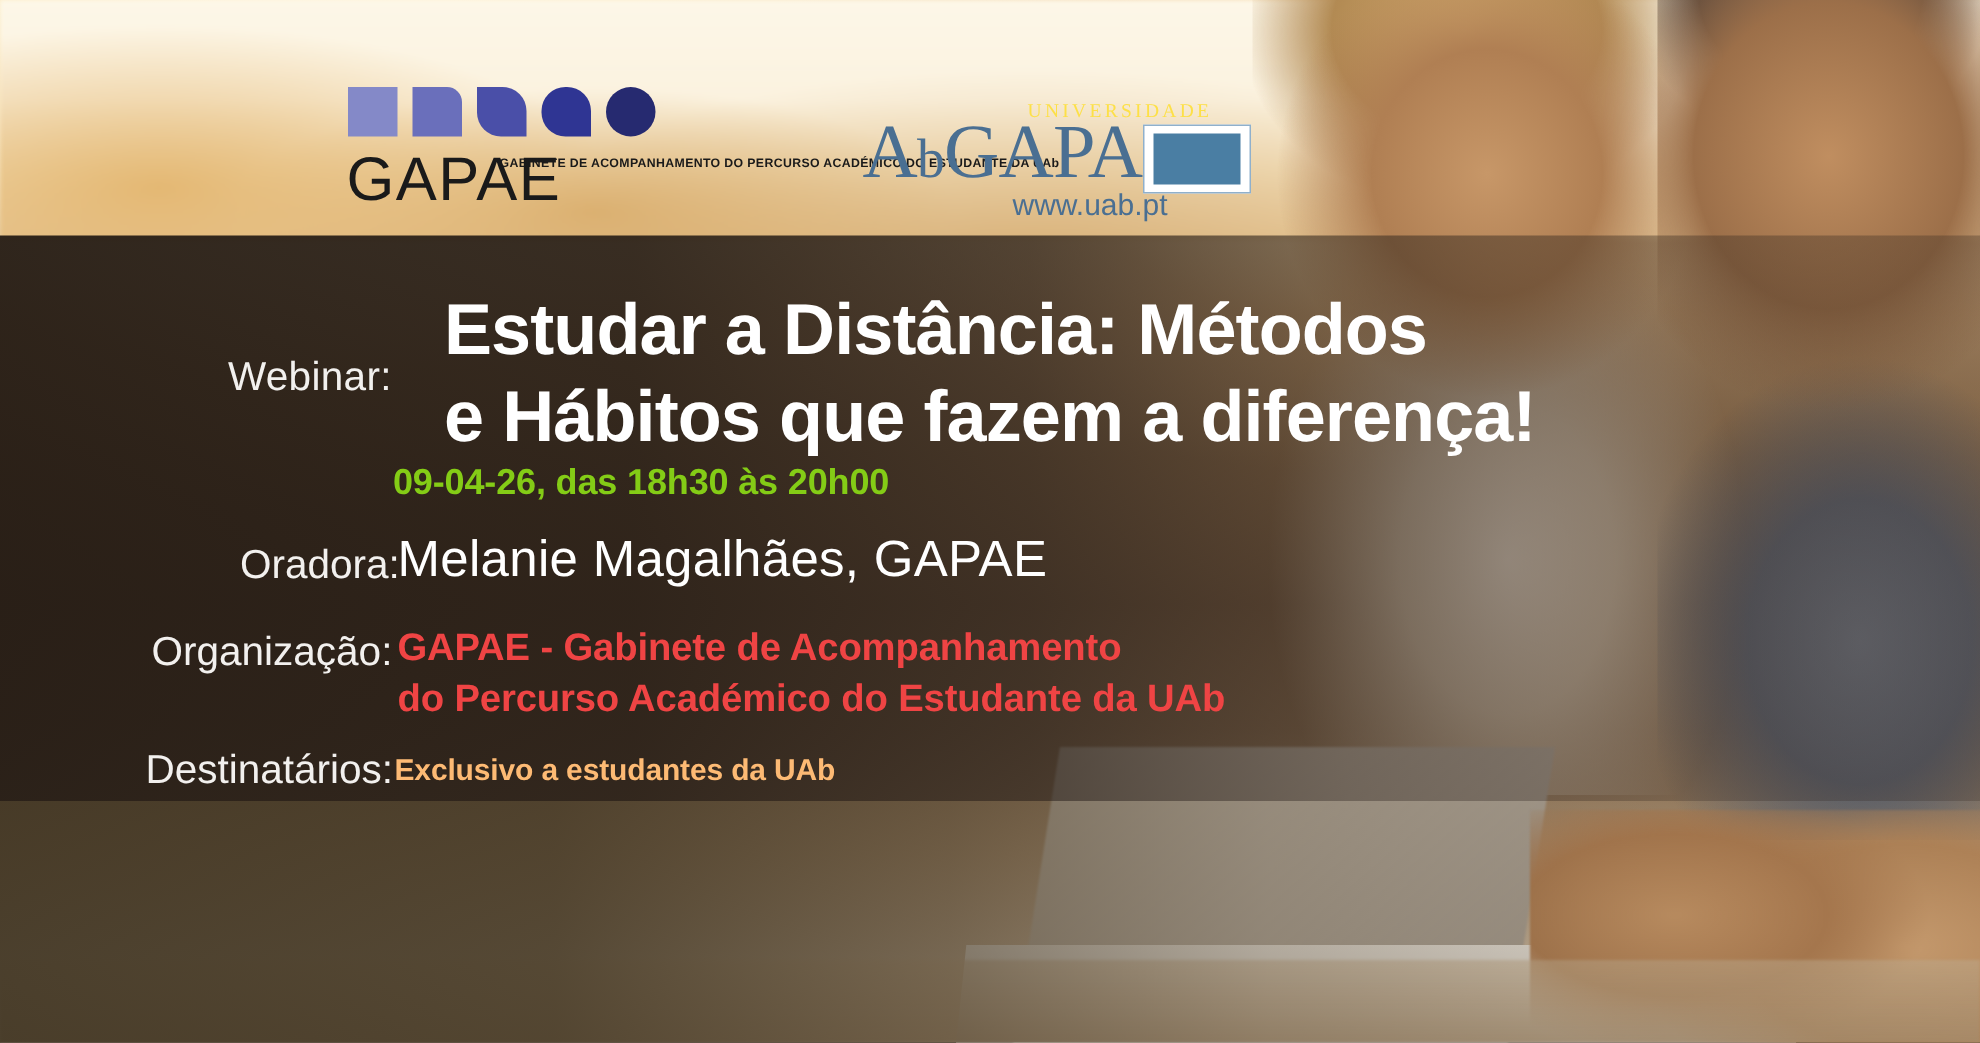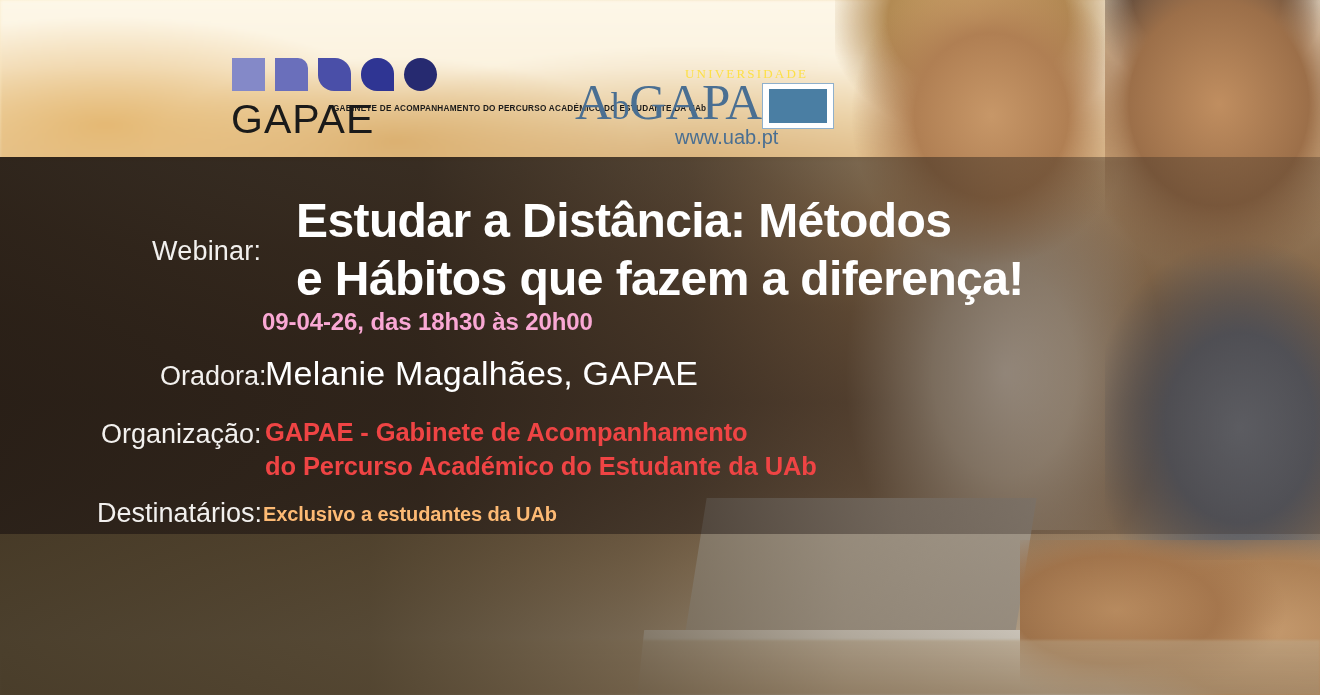--- a/index.html
+++ b/index.html
@@ -248,21 +248,21 @@
     margin-left: 34px;
   }
 
   
   .row-date {
     position: absolute;
     left: 262px; top: 308px;
     font-family: "Liberation Sans", sans-serif;
     font-weight: 700;
     font-size: 24px;
-    color: #f9a8d4;
+    color: #84cc16;
     letter-spacing: -0.1px;
   }
 
   
   .row-speaker { left: 0; top: 354px; width: 1320px; }
   .row-speaker .lbl-oradora {
     position: absolute;
     left: 160px; top: 7px;
     font-size: 27px;
   }

